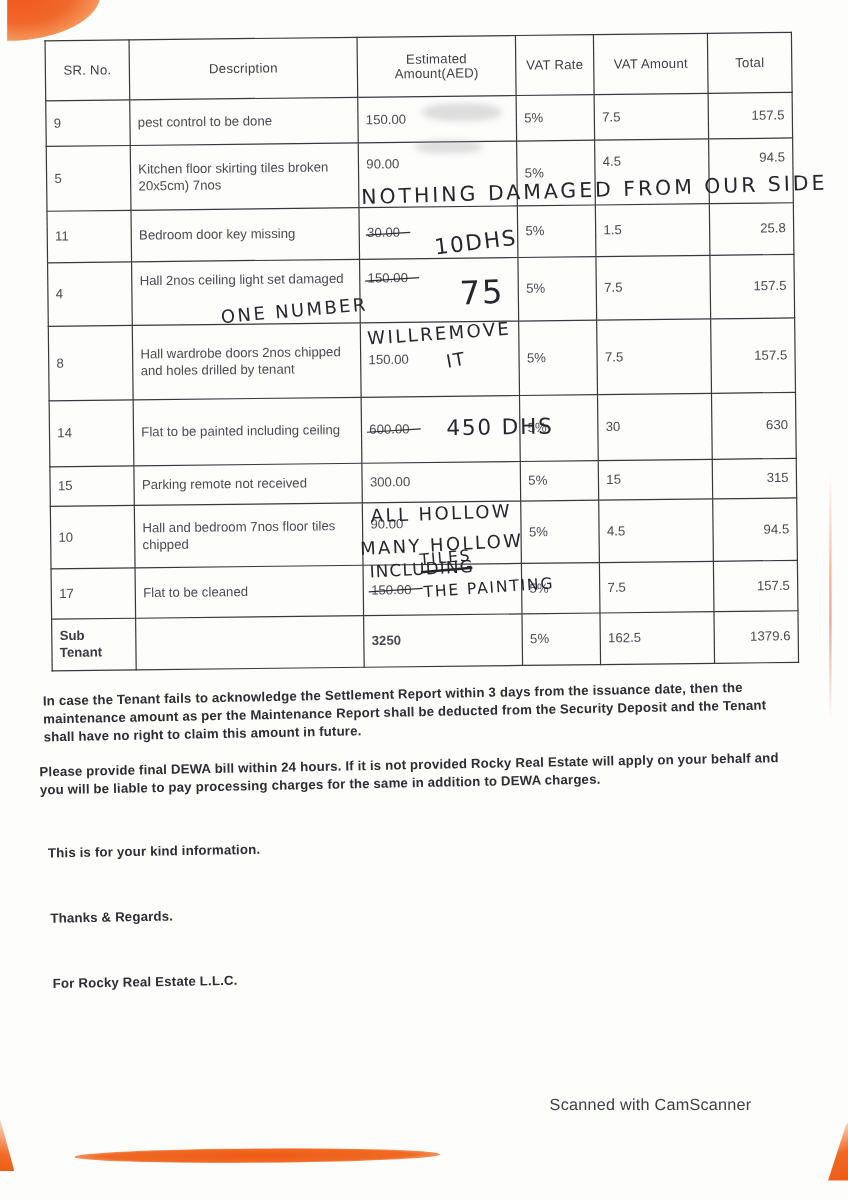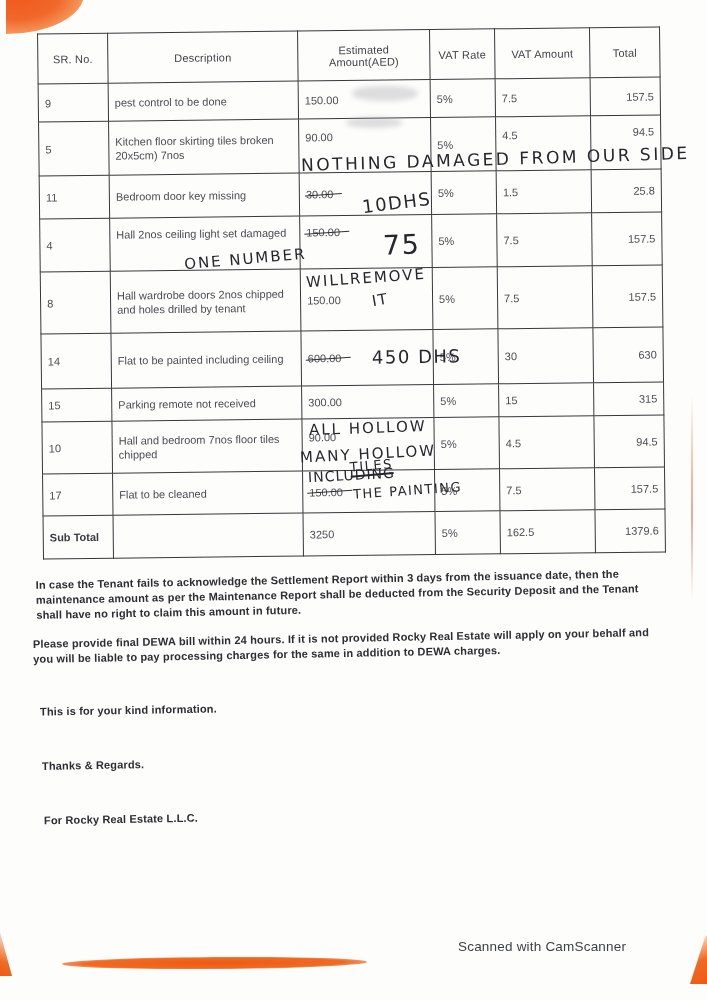--- a/index.html
+++ b/index.html
@@ -99,21 +99,21 @@
     border-radius: 45%;
   }
 
   
   .para {
     position: absolute;
     font-size: 11px; font-weight: bold; color: #2d2d33;
     line-height: 15px; letter-spacing: .15px;
   }
   .credit {
-    position: absolute; left: 458px; top: 939px;
+    position: absolute; left: 458px; top: 913px;
     font-size: 13.5px; color: #3d4045; letter-spacing: .2px;
   }
 </style>
 </head>
 <body>
 
 <div class="corner-tl"></div>
 <div class="bottom-band"></div>
 <div class="corner-bl"></div>
 <div class="corner-br"></div>
@@ -206,23 +206,23 @@
       </tr>
       <tr style="height:42px">
         <td class="sr-cell">17</td>
         <td class="desc-cell">Flat to be cleaned</td>
         <td class="amt-cell"><span class="amt struck">150.00</span></td>
         <td class="rate-cell">5%</td>
         <td class="vamt-cell">7.5</td>
         <td class="total-cell">157.5</td>
       </tr>
       <tr style="height:43px" class="subtotal">
-        <td class="sr-cell">Sub Total</td>
+        <td class="sr-cell">Sub Tenant</td>
         <td class="desc-cell"></td>
-        <td class="amt-cell" style="font-weight:normal;"><span class="amt" style="font-weight:normal;color:#4b4b52;">3250</span></td>
+        <td class="amt-cell" style="font-weight:normal;"><span class="amt" style="font-weight:bold;color:#4b4b52;">3250</span></td>
         <td class="rate-cell" style="font-weight:normal;color:#4b4b52;">5%</td>
         <td class="vamt-cell" style="font-weight:normal;color:#4b4b52;">162.5</td>
         <td class="total-cell" style="font-weight:normal;color:#4b4b52;">1379.6</td>
       </tr>
     </tbody>
   </table>
 </div>
 
 <div class="smudge" style="left:352px; top:86px; width:66px; height:15px;"></div>
 <div class="smudge" style="left:346px; top:117px; width:56px; height:11px;"></div>

